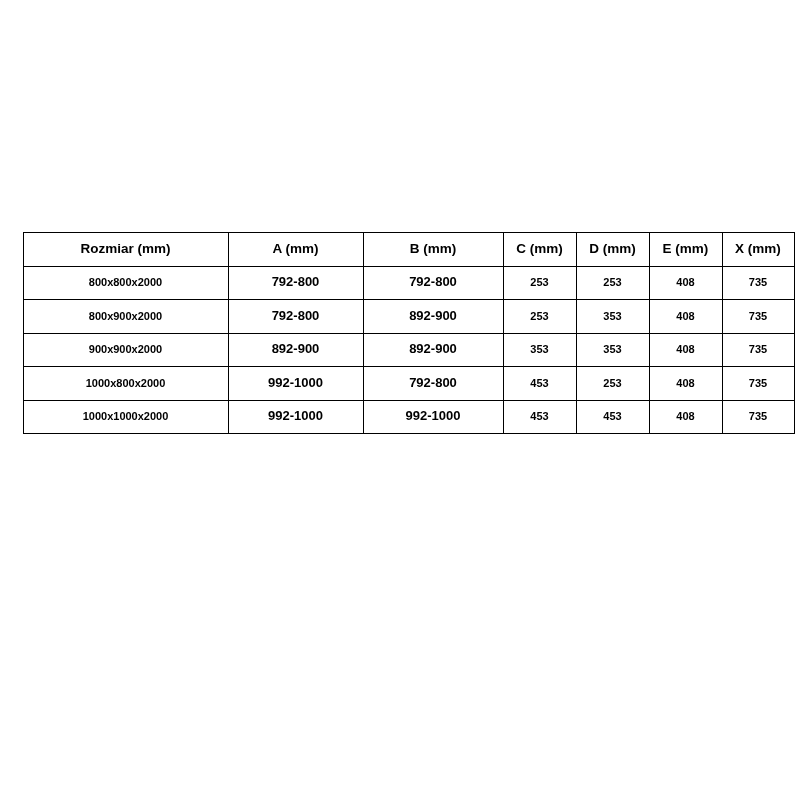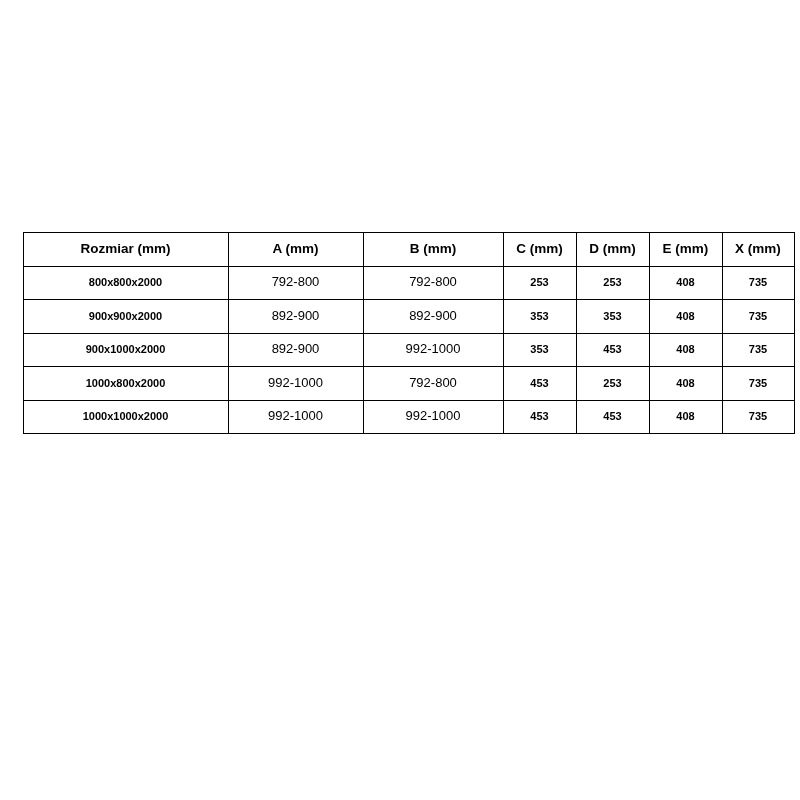--- a/index.html
+++ b/index.html
@@ -47,21 +47,21 @@
   }
   table.spec th {
     font-weight: bold;
     font-size: 13.5px;
   }
   table.spec td.size-cell {
     font-weight: bold;
     font-size: 11px;
   }
   table.spec td.val-cell {
-    font-weight: normal;
+    font-weight: bold;
   }
   table.spec td.num-cell {
     font-weight: bold;
     font-size: 11px;
   }
   
   col.c-size { width: 205px; }
   col.c-a    { width: 135px; }
   col.c-b    { width: 140px; }
   col.c-c    { width: 73px; }
@@ -99,34 +99,34 @@
         <tr>
           <td class="size-cell">800x800x2000</td>
           <td class="val-cell">792-800</td>
           <td class="val-cell">792-800</td>
           <td class="num-cell">253</td>
           <td class="num-cell">253</td>
           <td class="num-cell">408</td>
           <td class="num-cell">735</td>
         </tr>
         <tr>
+          <td class="size-cell">800x900x2000</td>
+          <td class="val-cell">792-800</td>
+          <td class="val-cell">892-900</td>
+          <td class="num-cell">253</td>
+          <td class="num-cell">353</td>
+          <td class="num-cell">408</td>
+          <td class="num-cell">735</td>
+        </tr>
+        <tr>
           <td class="size-cell">900x900x2000</td>
           <td class="val-cell">892-900</td>
           <td class="val-cell">892-900</td>
           <td class="num-cell">353</td>
           <td class="num-cell">353</td>
-          <td class="num-cell">408</td>
-          <td class="num-cell">735</td>
-        </tr>
-        <tr>
-          <td class="size-cell">900x1000x2000</td>
-          <td class="val-cell">892-900</td>
-          <td class="val-cell">992-1000</td>
-          <td class="num-cell">353</td>
-          <td class="num-cell">453</td>
           <td class="num-cell">408</td>
           <td class="num-cell">735</td>
         </tr>
         <tr>
           <td class="size-cell">1000x800x2000</td>
           <td class="val-cell">992-1000</td>
           <td class="val-cell">792-800</td>
           <td class="num-cell">453</td>
           <td class="num-cell">253</td>
           <td class="num-cell">408</td>

